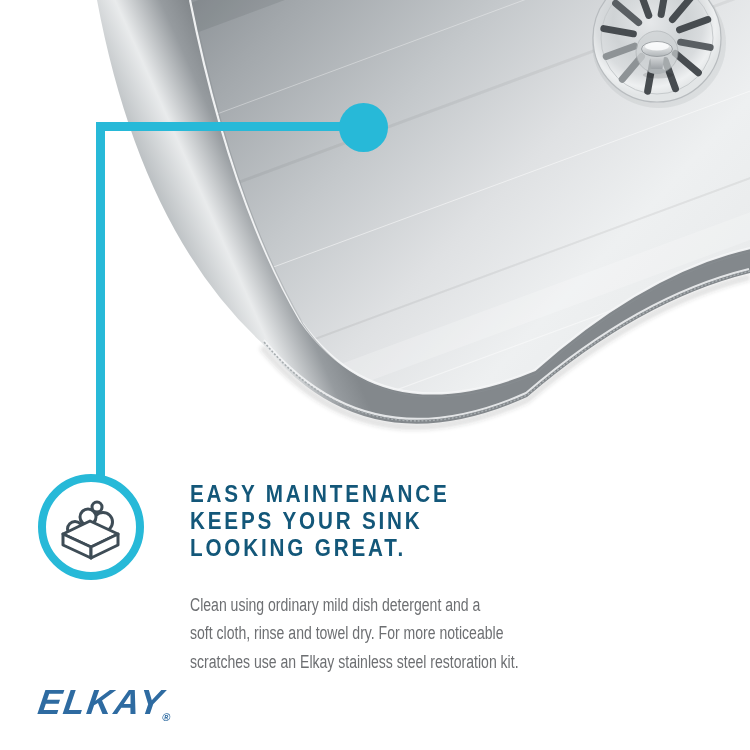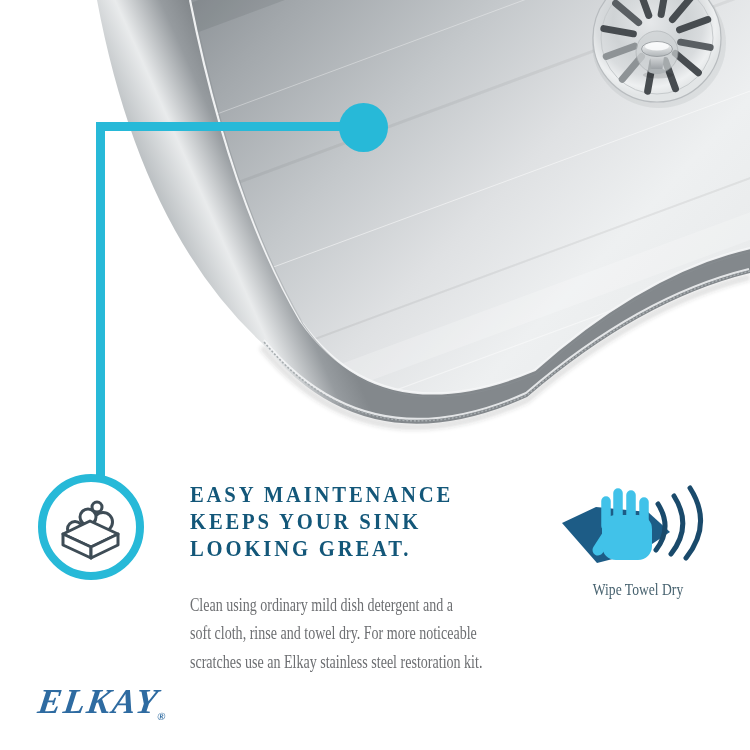--- a/index.html
+++ b/index.html
@@ -1,18 +1,18 @@
 <!DOCTYPE html>
 <html style="--accent: #27b9d8; --heading: #135779; --body_text: #6d6f72; --logo: #2e6ba1; --towel: #1d5c86; --hand: #41c2e9; --motion: #1a4a6b; --wipe_label: #47626f; --icon_outline: #3e4c56;"><head>
 <meta charset="utf-8">
 <style>
   html,body{margin:0;padding:0;background:#ffffff;}
   .canvas{
     position:relative;width:750px;height:750px;background:#ffffff;overflow:hidden;
-    font-family:Liberation Serif, serif;
+    font-family:Liberation Sans, sans-serif;
   }
   .photo{position:absolute;left:0;top:0;}
   
   .callout-line-h{position:absolute;left:96px;top:122px;width:252px;height:9px;background:var(--accent);}
   .callout-line-v{position:absolute;left:96px;top:122px;width:9px;height:356px;background:var(--accent);}
   .callout-dot{position:absolute;left:339px;top:103px;width:49px;height:49px;border-radius:50%;background:var(--accent);}
   .feature-badge{
     position:absolute;left:38px;top:474px;width:106px;height:106px;border-radius:50%;
     border:8px solid var(--accent);box-sizing:border-box;background:#ffffff;
     display:flex;align-items:center;justify-content:center;
@@ -161,39 +161,18 @@
     <span>KEEPS YOUR SINK</span>
     <span>LOOKING GREAT.</span>
   </h1>
 
   <div class="description">
     <div>Clean using ordinary mild dish detergent and a</div>
     <div>soft cloth, rinse and towel dry. For more noticeable</div>
     <div>scratches use an Elkay stainless steel restoration kit.</div>
   </div>
 
-  <div class="wipe-module">
-    <svg width="176" height="100" viewBox="0 0 176 100" aria-hidden="true">
-      <path d="M12,55 L46,39 L98,44 L120,64 L90,84 L47,95 Z" fill="var(--towel)"></path>
-      <g>
-        <g stroke="var(--hand)" stroke-width="9.5" stroke-linecap="round">
-          <line x1="56" y1="33" x2="56" y2="58"></line>
-          <line x1="68" y1="25" x2="68" y2="58"></line>
-          <line x1="81" y1="27" x2="81" y2="58"></line>
-          <line x1="94" y1="34" x2="94" y2="58"></line>
-          <line x1="57" y1="68" x2="48" y2="82" stroke-width="11"></line>
-        </g>
-        <rect x="52" y="47" width="50" height="45" rx="14" fill="var(--hand)"></rect>
-      </g>
-      <g fill="none" stroke="var(--motion)" stroke-width="5" stroke-linecap="round">
-        <path d="M108,36 q15,24 -2,46"></path>
-        <path d="M124,28 q19,30 -3,58"></path>
-        <path d="M140,20 q23,36 -4,70"></path>
-      </g>
-    </svg>
-    <div class="wipe-label">Wipe Towel Dry</div>
-  </div>
 
   <div class="brand-logo">
     <span>ELKAY</span><span class="reg">®</span>
   </div>
 
 </div>
 
 </body></html>

